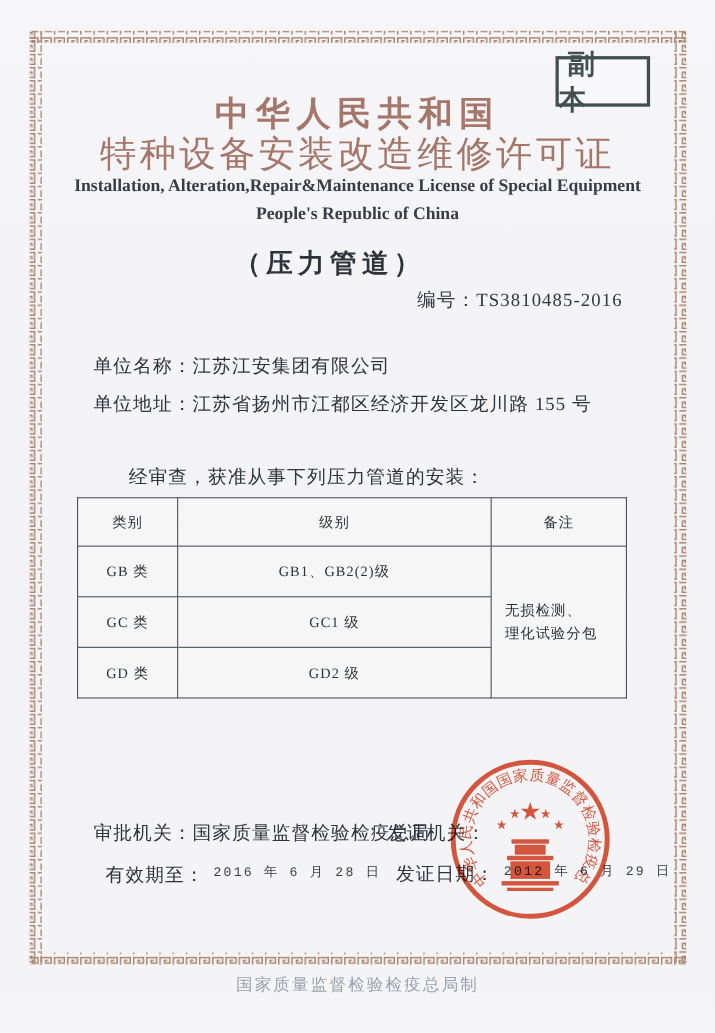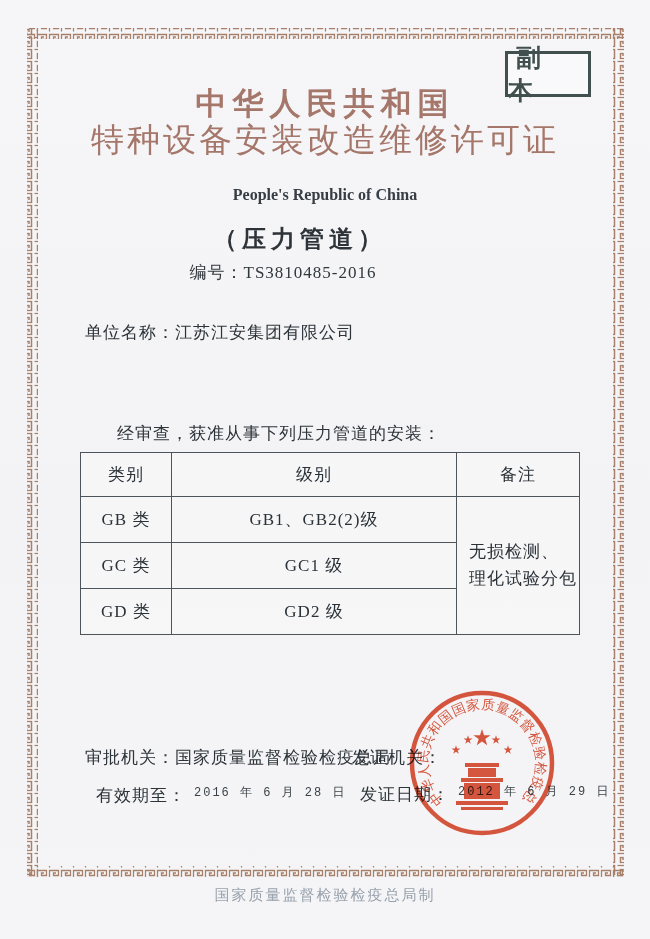--- a/index.html
+++ b/index.html
@@ -26,31 +26,31 @@
 
   .title-cn1{left:25px;top:83px;width:600px;font-size:31px;font-weight:bold;
     letter-spacing:6px;color:#a5766a;}
   .title-cn2{left:25px;top:118px;width:600px;font-size:33px;font-weight:normal;
     letter-spacing:3px;color:#a5766a;}
   .title-en1{left:25px;top:161px;width:600px;font-size:16px;font-weight:bold;color:#363d44;}
   .title-en2{left:25px;top:186px;width:600px;font-size:16px;font-weight:bold;color:#363d44;}
 
   .scope{left:0px;top:223px;width:600px;font-size:24px;font-weight:bold;
     letter-spacing:5px;color:#2d3338;font-family:"Liberation Sans","DejaVu Sans",sans-serif;}
-  .license-no{left:0px;top:261px;width:566px;text-align:center;font-size:17px;color:#30373d;letter-spacing:1px;}
+  .license-no{left:0px;top:261px;width:566px;text-align:right;font-size:17px;color:#30373d;letter-spacing:1px;}
 
   .info-line{font-size:17px;letter-spacing:1px;color:#2c3339;}
   .line-name{left:85px;top:321px;}
   .line-address{left:85px;top:356px;}
   .statement{left:117px;top:422px;font-size:17px;letter-spacing:1px;color:#2c3339;}
 
   table.grant{
-    position:absolute;left:80px;top:452px;width:490px;
+    position:absolute;left:70px;top:452px;width:490px;
     border-collapse:collapse;table-layout:fixed;
-    font-size:17px;color:#2a3137;
+    font-size:13px;color:#2a3137;
   }
   table.grant td{
     border:1.6px solid #4d555a;text-align:center;vertical-align:middle;
     letter-spacing:1px;background:rgba(255,255,255,.25);
   }
   table.grant .c1{width:88px;}
   table.grant .c2{width:282px;}
   table.grant .c3{width:120px;}
   table.grant tr.hdr td{height:41px;}
   table.grant tr.row td{height:43px;}
@@ -85,30 +85,34 @@
     <rect x="27" y="28" width="597" height="11" fill="url(#meanderH)"></rect>
     <rect x="27" y="866" width="597" height="11" fill="url(#meanderH)"></rect>
     <rect x="27" y="28" width="11" height="849" fill="url(#meanderV)"></rect>
     <rect x="613" y="28" width="11" height="849" fill="url(#meanderV)"></rect>
   </svg>
 
   <div class="abs copy-stamp">副 本</div>
 
   <div class="abs center title-cn1 sans">中华人民共和国</div>
   <div class="abs center title-cn2 sans">特种设备安装改造维修许可证</div>
+  <div class="abs center title-en1">Installation, Alteration,Repair&amp;Maintenance License of Special Equipment</div>
   <div class="abs center scope">（压力管道）</div>
 
   <div class="abs center title-en2">People's Republic of China</div>
 
   <div class="abs license-no">
     <span>编号：</span><span>TS3810485-2016</span>
   </div>
 
   <div class="abs info-line line-name">
     <span>单位名称：</span><span>江苏江安集团有限公司</span>
+  </div>
+  <div class="abs info-line line-address">
+    <span>单位地址：</span><span>江苏省扬州市江都区经济开发区龙川路 155 号</span>
   </div>
 
   <div class="abs statement">经审查，获准从事下列压力管道的安装：</div>
 
   <table class="grant">
     <tbody>
         <tr class="hdr">
       <td class="c1">类别</td>
       <td class="c2">级别</td>
       <td class="c3">备注</td>

